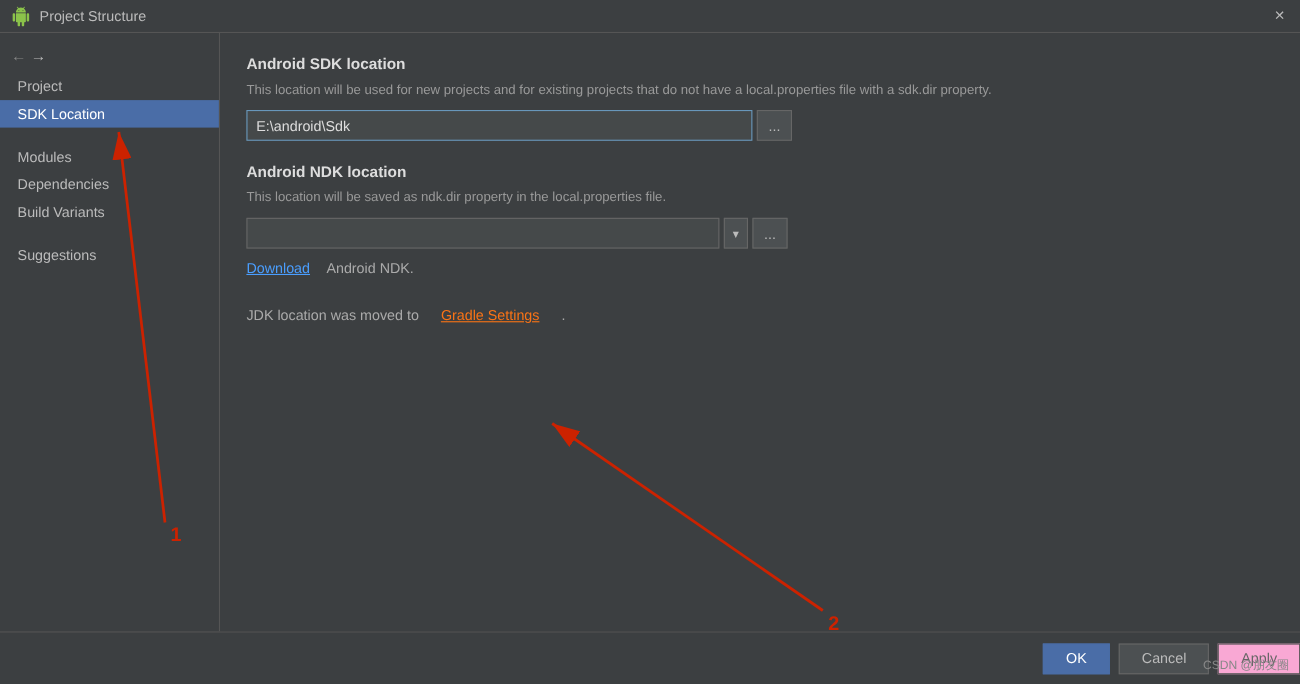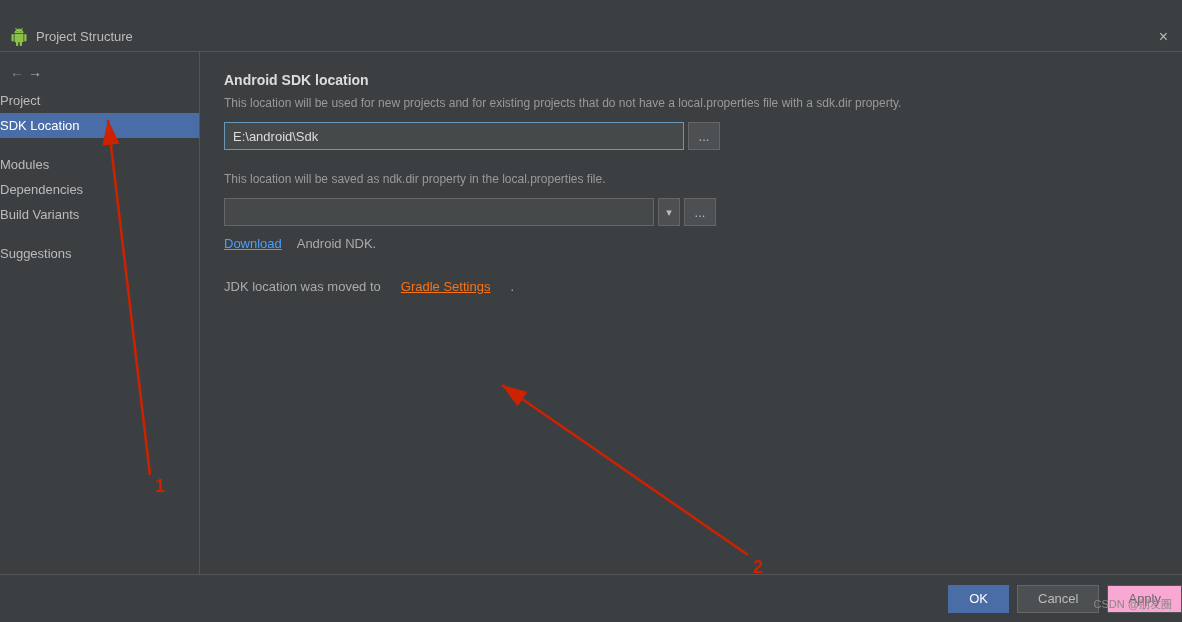--- a/index.html
+++ b/index.html
@@ -27,21 +27,20 @@
 
     
     .title-bar {
       background: #3c3f41;
       border-bottom: 1px solid #555;
       padding: 6px 10px;
       display: flex;
       align-items: center;
       justify-content: space-between;
       height: 30px;
-      margin-top: 22px;
     }
     .title-bar-left {
       display: flex;
       align-items: center;
       gap: 8px;
     }
     .android-icon {
       width: 18px;
       height: 18px;
     }
@@ -82,21 +81,21 @@
       color: #888;
       font-size: 14px;
       cursor: pointer;
     }
     .nav-arrow.active { color: #bbbbbb; }
 
     .sidebar-section {
       margin-bottom: 4px;
     }
     .sidebar-item {
-      padding: 5px 0;
+      padding: 5px 16px;
       cursor: pointer;
       color: #bbbbbb;
       font-size: 13px;
     }
     .sidebar-item.active {
       background: #4a6da7;
       color: #ffffff;
     }
     .sidebar-separator {
       height: 10px;
@@ -330,20 +329,21 @@
       <div>
         <div class="section-title">Android SDK location</div>
         <div class="section-desc">This location will be used for new projects and for existing projects that do not have a local.properties file with a sdk.dir property.</div>
         <div class="input-row">
           <input class="sdk-input" type="text" value="E:\android\Sdk" style="">
           <button class="browse-btn">...</button>
         </div>
       </div>
 
       <div>
+        <div class="section-title">Android NDK location</div>
         <div class="section-desc">This location will be saved as ndk.dir property in the local.properties file.</div>
         <div class="ndk-input-row">
           <input class="ndk-input" type="text" value="" style="">
           <button class="dropdown-btn">▾</button>
           <button class="browse-btn">...</button>
         </div>
         <div class="download-row">
           <span class="download-link">Download</span><span class="download-text"> Android NDK.</span>
         </div>
       </div>

